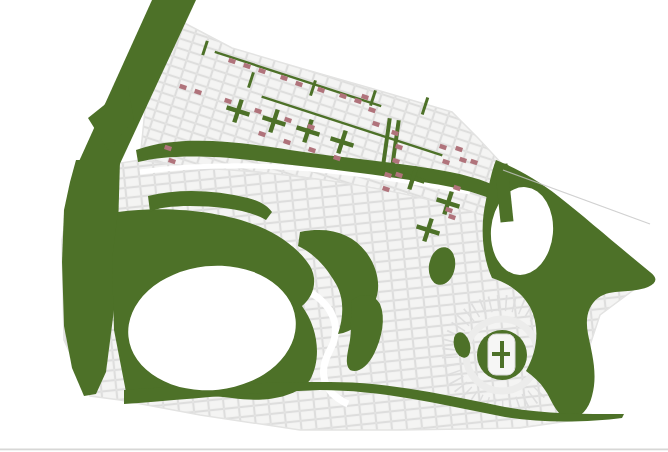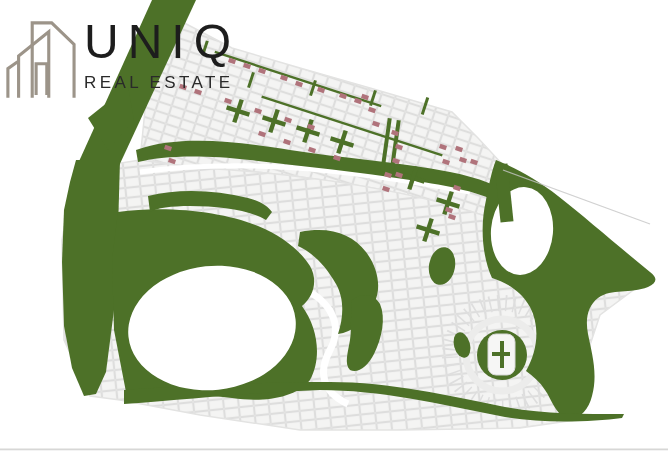--- a/index.html
+++ b/index.html
@@ -202,28 +202,14 @@
         <rect x="-3.5" y="-2.3" width="7" height="4.6" class="sold" transform="translate(457 188) rotate(18)"></rect>
         <rect x="-3.5" y="-2.3" width="7" height="4.6" class="sold" transform="translate(449 210) rotate(18)"></rect>
         <rect x="-3.5" y="-2.3" width="7" height="4.6" class="sold" transform="translate(452 217) rotate(18)"></rect>
       </g>
 
     <line x1="503" y1="170" x2="650" y2="224" style="stroke:var(--boundary-gray,#c6c6c6)" stroke-width="1.3" opacity="0.8"></line>
 
     <rect x="0" y="448.5" width="668" height="1.8" style="fill:var(--edge-gray,#d7d7d6)"></rect>
   </svg>
 
-  <div class="logo">
-    <svg class="logo-icon-svg" width="72" height="88" viewBox="0 0 74 90" xmlns="http://www.w3.org/2000/svg">
-      <g fill="none" style="stroke:var(--logo-icon,#9c9489)" stroke-width="3.2">
-        <path d="M29,88 V11 H49 L72,33 V88"></path>
-        <path d="M15,88 V45 L46,20 V88"></path>
-        <path d="M33,85 V53 H44 V85"></path>
-        <path d="M4,88 V58 L14,51"></path>
-      </g>
-    </svg>
-    <div class="logo-text">
-      <div class="brand">UNIQ</div>
-      <div class="tagline">REAL ESTATE</div>
-    </div>
-  </div>
 
 </div>
 
 </body></html>

